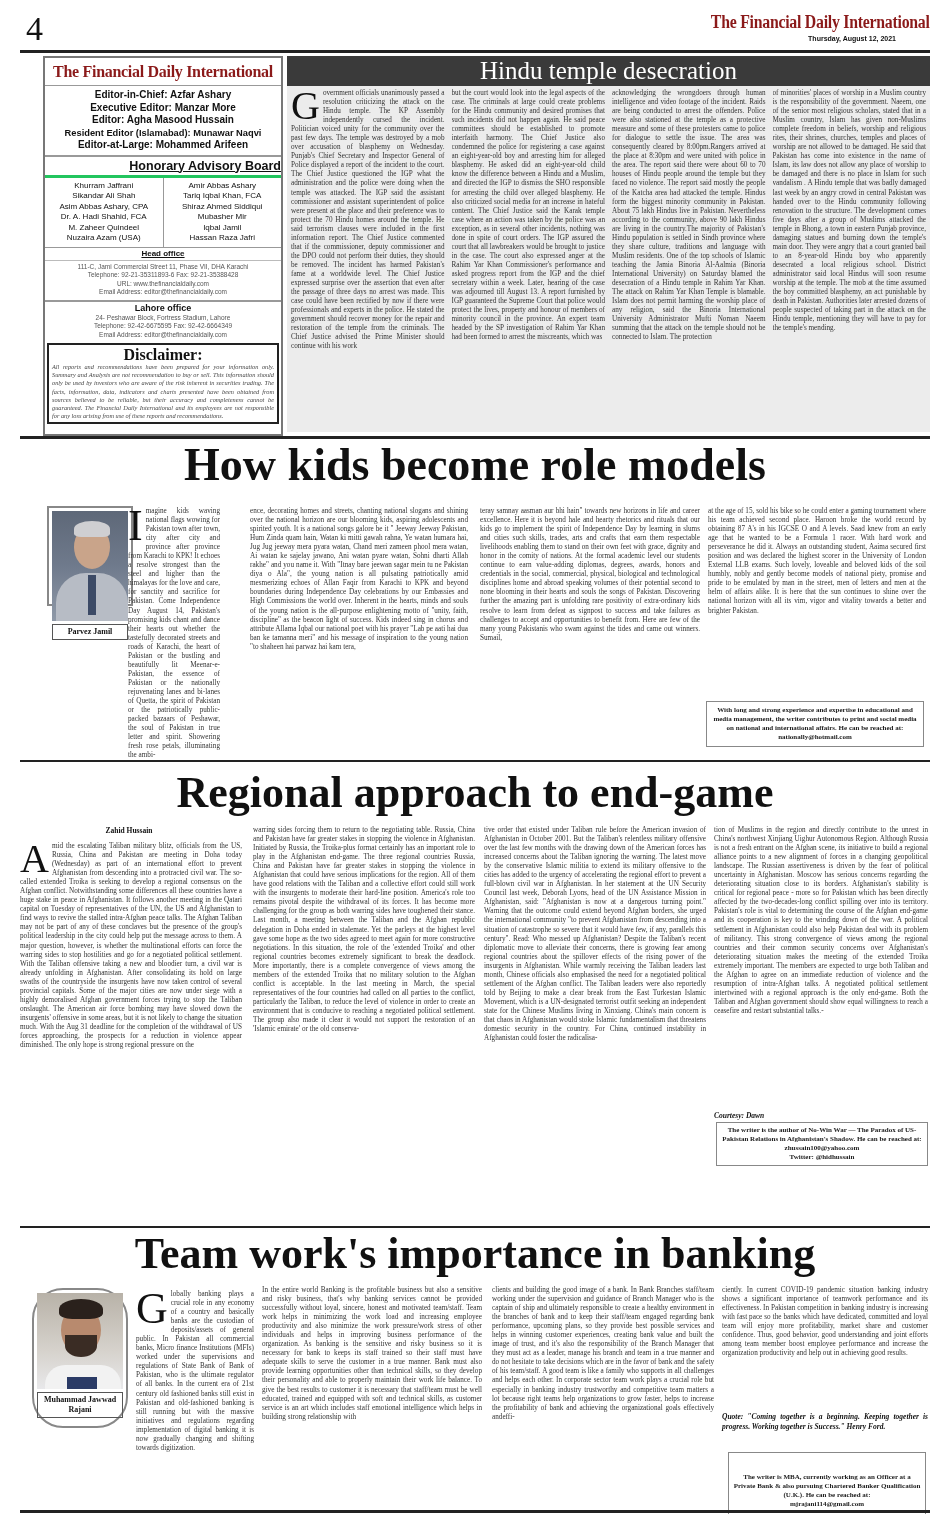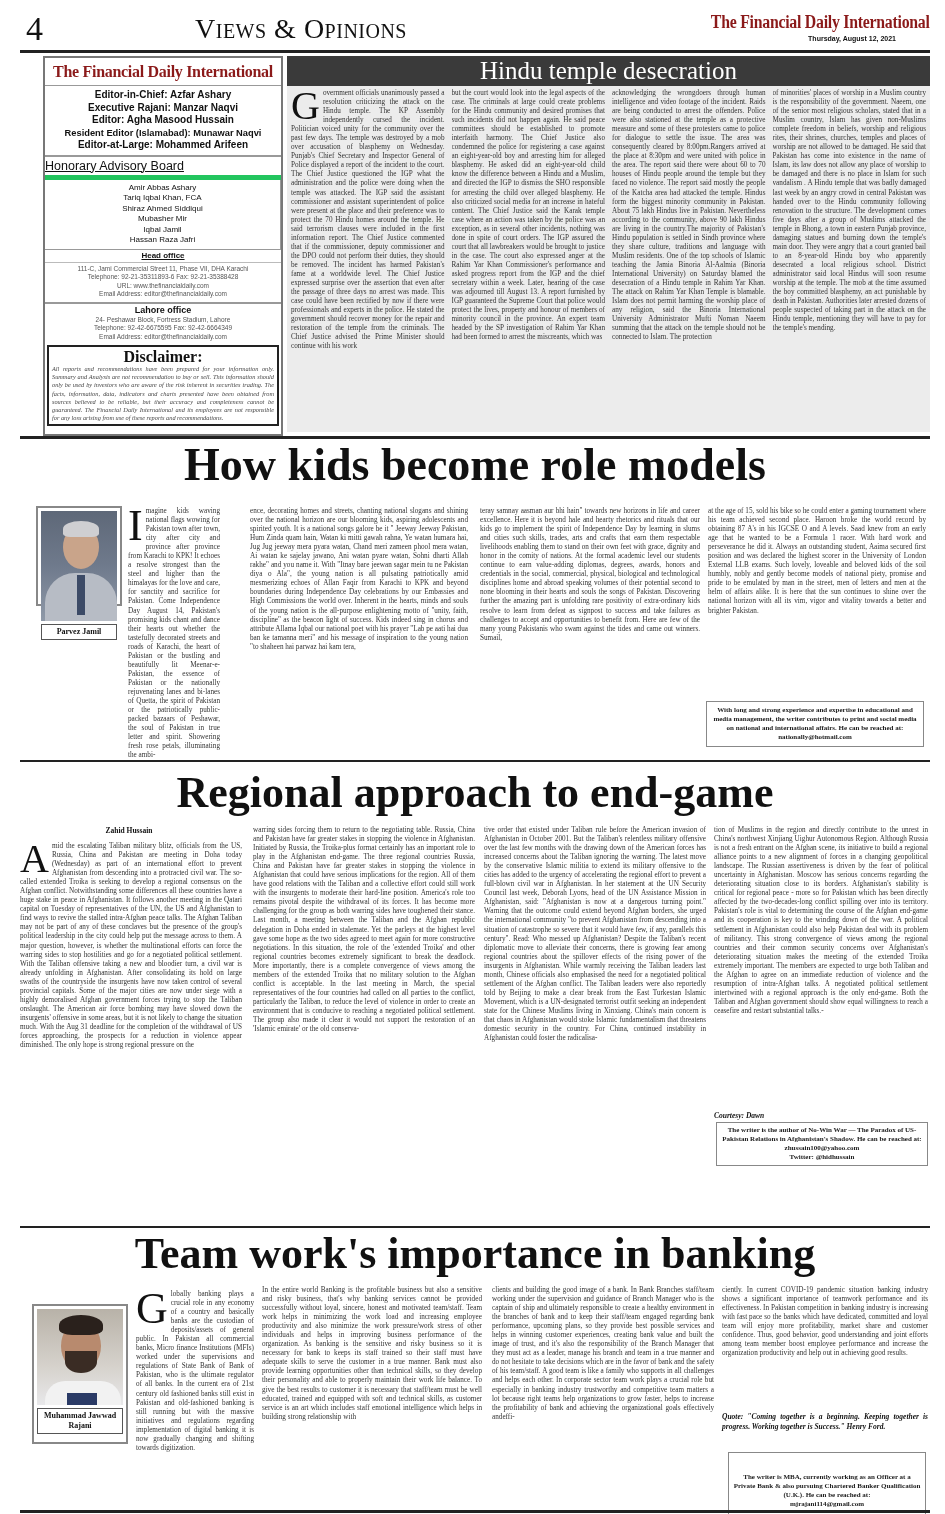--- a/index.html
+++ b/index.html
@@ -11,21 +11,21 @@
   .page-num { position: absolute; left: 6px; top: 12px; font-family: "Liberation Serif", serif; font-size: 34px; line-height: 34px; color: #111; }
   .section-title { position: absolute; left: 175px; top: 14px; font-family: "Liberation Serif", serif; font-size: 28px; line-height: 30px; font-variant: small-caps; letter-spacing: 0.5px; color: #111; }
   .paper-name { position: absolute; right: 0; top: 12px; font-family: "Liberation Serif", serif; font-weight: bold; font-size: 18px; color: #8b1a1a; letter-spacing: -0.3px; transform: scaleX(0.88); transform-origin: right; }
   .paper-date { position: absolute; right: 34px; top: 35px; font-family: "Liberation Sans", sans-serif; font-weight: bold; font-size: 7px; color: #111; }
   .mast-rule { position: absolute; left: 20px; top: 50px; width: 910px; height: 3px; background: #222; }
 
   
   .infobox { position: absolute; left: 43px; top: 56px; width: 240px; height: 380px; border: 2px solid #777; background: #fff; }
   .infobox .brand { height: 28px; border-bottom: 1px solid #999; text-align: center; font-family: "Liberation Serif", serif; font-weight: bold; color: #8b1a1a; font-size: 16px; line-height: 28px; letter-spacing: -0.3px; }
   .editors { padding: 3px 0; border-bottom: 2px solid #999; text-align: center; font-family: "Liberation Sans", sans-serif; font-weight: bold; font-size: 10px; line-height: 12.5px; }
-  .board-title { text-align: left; font-family: "Liberation Sans", sans-serif; font-size: 12.5px; text-decoration: underline; line-height: 18px; border-bottom: 5px solid #22c55e; }
+  .board-title { text-align: right; font-family: "Liberation Sans", sans-serif; font-size: 12.5px; text-decoration: underline; line-height: 18px; border-bottom: 3px solid #22c55e; font-weight: bold; }
   .board { display: flex; border-bottom: 1px solid #999; }
   .board .col { flex: 1; text-align: center; font-family: "Liberation Sans", sans-serif; font-size: 8px; line-height: 10.5px; padding: 3px 0 3px; }
   .board .col:first-child { border-right: 1px solid #999; }
   .office-title { text-align: center; font-family: "Liberation Sans", sans-serif; font-weight: bold; font-size: 8px; line-height: 12px; text-decoration: underline; border-bottom: 1px solid #bbb; }
   .office-lines { text-align: center; font-family: "Liberation Sans", sans-serif; font-size: 6.5px; line-height: 8.5px; color: #555; padding: 2px 0 3px; border-bottom: 2px solid #999; }
   .office-title.plain { text-decoration: none; font-size: 9px; border-bottom: none; }
   .disclaimer { margin: 1px 2px 4px; border: 2px solid #222; padding: 1px 3px 2px; }
   .disclaimer h3 { text-align: center; font-family: "Liberation Serif", serif; font-size: 16px; line-height: 17px; }
   .disclaimer p { font-family: "Liberation Serif", serif; font-style: italic; font-size: 6.3px; line-height: 8.2px; text-align: justify; color: #444; }
 
@@ -51,37 +51,44 @@
   .bio { border: 1px solid #888; padding: 4px 6px; text-align: center; font-family: "Liberation Serif", serif; font-weight: bold; font-size: 7px; line-height: 9px; color: #222; }
   .byline { text-align: center; font-family: "Liberation Serif", serif; font-weight: bold; font-size: 7.5px; line-height: 10px; }
   .courtesy { font-family: "Liberation Serif", serif; font-style: italic; font-weight: bold; font-size: 7.5px; }
   .quote { font-family: "Liberation Serif", serif; font-style: italic; font-weight: bold; font-size: 7.5px; line-height: 9.5px; text-align: justify; }
 </style>
 </head>
 <body>
 
 <div class="masthead" data-name="masthead">
   <div class="page-num" data-name="page-number">4</div>
-  <div class="section-title" data-name="section-title">Views &amp; Opinions</div>
   <div class="paper-name" data-name="paper-name">The Financial Daily International</div>
   <div class="paper-date" data-name="issue-date">Thursday, August 12, 2021</div>
 </div>
 <div class="mast-rule" data-name="masthead-rule"></div>
 
 <div class="infobox" data-name="editorial-info-box">
   <div class="brand" data-name="infobox-brand">The Financial Daily International</div>
   <div class="editors" data-name="editors-list">
     <div data-name="editor-line">Editor-in-Chief: Azfar Ashary</div>
-    <div data-name="editor-line">Executive Rajani: Manzar Naqvi</div>
+    <div data-name="editor-line">Executive Editor: Manzar More</div>
     <div data-name="editor-line">Editor: Agha Masood Hussain</div>
     <div data-name="editor-line" style="font-size:9.3px">Resident Editor (Islamabad): Munawar Naqvi</div>
     <div data-name="editor-line">Editor-at-Large: Mohammed Arifeen</div>
   </div>
   <div class="board-title" data-name="advisory-board-title">Honorary Advisory Board</div>
   <div class="board" data-name="advisory-board">
+    <div class="col" data-name="board-col-left">
+      <div data-name="board-member">Khurram Jaffrani</div>
+      <div data-name="board-member">Sikandar Ali Shah</div>
+      <div data-name="board-member">Asim Abbas Ashary, CPA</div>
+      <div data-name="board-member">Dr. A. Hadi Shahid, FCA</div>
+      <div data-name="board-member">M. Zaheer Quindeel</div>
+      <div data-name="board-member">Nuzaira Azam (USA)</div>
+    </div>
     <div class="col" data-name="board-col-right">
       <div data-name="board-member">Amir Abbas Ashary</div>
       <div data-name="board-member">Tariq Iqbal Khan, FCA</div>
       <div data-name="board-member">Shiraz Ahmed Siddiqui</div>
       <div data-name="board-member">Mubasher Mir</div>
       <div data-name="board-member">Iqbal Jamil</div>
       <div data-name="board-member">Hassan Raza Jafri</div>
     </div>
   </div>
   <div class="office-title" data-name="head-office-title">Head office</div>
@@ -110,21 +117,21 @@
     <div class="col-text" data-name="editorial-column">but the court would look into the legal aspects of the case. The criminals at large could create problems for the Hindu community and desired promises that such incidents did not happen again. He said peace committees should be established to promote interfaith harmony. The Chief Justice also condemned the police for registering a case against an eight-year-old boy and arresting him for alleged blasphemy. He asked did an eight-year-old child know the difference between a Hindu and a Muslim, and directed the IGP to dismiss the SHO responsible for arresting the child over alleged blasphemy. He also criticized social media for an increase in hateful content. The Chief Justice said the Karak temple case where an action was taken by the police was an exception, as in several other incidents, nothing was done in spite of court orders. The IGP assured the court that all lawbreakers would be brought to justice in the case. The court also expressed anger at the Rahim Yar Khan Commissioner's performance and asked progress report from the IGP and the chief secretary within a week. Later, hearing of the case was adjourned till August 13. A report furnished by IGP guaranteed the Supreme Court that police would protect the lives, property and honour of members of minority council in the province. An expert team headed by the SP investigation of Rahim Yar Khan had been formed to arrest the miscreants, which was</div>
     <div class="col-text" data-name="editorial-column">acknowledging the wrongdoers through human intelligence and video footage of the incident. Raids are being conducted to arrest the offenders. Police were also stationed at the temple as a protective measure and some of these protesters came to police for dialogue to settle the issue. The area was consequently cleared by 8:00pm.Rangers arrived at the place at 8:30pm and were united with police in the area. The report said there were about 60 to 70 houses of Hindu people around the temple but they faced no violence. The report said mostly the people of the Katcha area had attacked the temple. Hindus form the biggest minority community in Pakistan. About 75 lakh Hindus live in Pakistan. Nevertheless according to the community, above 90 lakh Hindus are living in the country.The majority of Pakistan's Hindu population is settled in Sindh province where they share culture, traditions and language with Muslim residents. One of the top schools of Islamic teaching the Jamia Binoria Al-Aalmia (Binoria International University) on Saturday blamed the desecration of a Hindu temple in Rahim Yar Khan. The attack on Rahim Yar Khan Temple is blamable. Islam does not permit harming the worship place of any religion, said the Binoria International University Administrator Mufti Noman Naeem summing that the attack on the temple should not be connected to Islam. The protection</div>
     <div class="col-text" data-name="editorial-column">of minorities' places of worship in a Muslim country is the responsibility of the government. Naeem, one of the senior most religious scholars, stated that in a Muslim country, Islam has given non-Muslims complete freedom in beliefs, worship and religious rites, their shrines, churches, temples and places of worship are not allowed to be damaged. He said that Pakistan has come into existence in the name of Islam, its law does not allow any place of worship to be damaged and there is no place in Islam for such vandalism . A Hindu temple that was badly damaged last week by an angry crowd in central Pakistan was handed over to the Hindu community following renovation to the structure. The development comes five days after a group of Muslims attacked the temple in Bhong, a town in eastern Punjab province, damaging statues and burning down the temple's main door. They were angry that a court granted bail to an 8-year-old Hindu boy who apparently desecrated a local religious school. District administrator said local Hindus will soon resume worship at the temple. The mob at the time assumed the boy committed blasphemy, an act punishable by death in Pakistan. Authorities later arrested dozens of people suspected of taking part in the attack on the Hindu temple, mentioning they will have to pay for the temple's mending.</div>
   </div>
 </div>
 
 <div class="rule" style="top:436px" data-name="section-rule"></div>
 
 <div class="headline" style="top:438px;font-size:46px;line-height:54px;" data-name="article-headline-kids">How kids become role models</div>
 <div class="article" style="top:503px;height:272px;" data-name="article-kids">
-  <div class="photo" style="left:16px;top:3px;width:86px;height:100px;" data-name="author-photo">
+  <div class="photo" style="left:27px;top:3px;width:86px;height:100px;" data-name="author-photo">
     <div class="img" style="height:110px;background:linear-gradient(180deg,#5e6878 0%,#6f7a8c 50%,#8f99a8 100%);" data-name="author-portrait-image">
       <div class="face" style="left:22px;top:14px;width:36px;height:44px;background:#c9a48a;" data-name="face-shape"></div>
       <div class="face" style="left:22px;top:10px;width:36px;height:16px;background:#cfcfd2;border-radius:50% 50% 20% 20%;" data-name="hair-shape"></div>
       <div style="position:absolute;left:4px;top:62px;width:72px;height:50px;background:#b7bcc5;border-radius:30px 30px 0 0;" data-name="suit-shape"></div>
       <div style="position:absolute;left:36px;top:64px;width:8px;height:40px;background:#3c4a66;" data-name="tie-shape"></div>
     </div>
     <div class="caption" data-name="author-name">Parvez Jamil</div>
   </div>
   <div style="position:absolute;left:108px;top:4px;width:92px;" class="col-text" data-name="article-column-intro"><span class="dropcap" style="font-size:44px;line-height:36px;" data-name="dropcap">I</span><span data-name="column-text">magine kids waving national flags wowing for Pakistan town after town, city after city and province after province from Karachi to KPK! It echoes a resolve strongest than the steel and higher than the himalayas for the love and care, for sanctity and sacrifice for Pakistan. Come Independence Day August 14, Pakistan's promising kids chant and dance their hearts out whether the tastefully decorated streets and roads of Karachi, the heart of Pakistan or the bustling and beautifully lit Meenar-e-Pakistan, the essence of Pakistan or the nationally rejuvenating lanes and bi-lanes of Quetta, the spirit of Pakistan or the patriotically public-packed bazaars of Peshawar, the soul of Pakistan in true letter and spirit. Showering fresh rose petals, illuminating the ambi-</span></div>
   <div style="position:absolute;left:230px;top:4px;width:218px;height:262px;" class="col-text" data-name="article-column">ence, decorating homes and streets, chanting national slogans and shining over the national horizon are our blooming kids, aspiring adolescents and spirited youth. It is a national songs galore be it " Jeeway Jeeway Pakistan, Hum Zinda quam hain, Watan ki mitti gawah rahna, Ye watan humara hai, Jug Jug jeeway mera pyara watan, Chand meri zameen phool mera watan, Ai watan ke sajelay jawano, Ani watan pyare watan, Sohni dharti Allah rakhe" and you name it. With "Itnay bare jeewan sagar mein tu ne Pakistan diya o Ala", the young nation is all pulsating patriotically amid mesmerizing echoes of Allan Faqir from Karachi to KPK and beyond boundaries during Independence Day celebrations by our Embassies and High Commissions the world over. Inherent in the hearts, minds and souls of the young nation is the all-purpose enlightening motto of "unity, faith, discipline" as the beacon light of success. Kids indeed sing in chorus and attribute Allama Iqbal our national poet with his prayer "Lab pe aati hai dua ban ke tamanna meri" and his message of inspiration to the young nation "to shaheen hai parwaz hai kam tera,</div>
@@ -154,21 +161,21 @@
     <div data-name="author-bio">The writer is the author of No-Win War — The Paradox of US-Pakistan Relations in Afghanistan's Shadow. He can be reached at:</div>
     <div data-name="author-email">zhussain100@yahoo.com</div>
     <div data-name="author-twitter">Twitter: @hidhussain</div>
   </div>
 </div>
 
 <div class="rule" style="top:1226px;height:2px" data-name="section-rule"></div>
 
 <div class="headline" style="top:1226px;font-size:44px;line-height:56px;" data-name="article-headline-banking">Team work's importance in banking</div>
 <div class="article" style="top:1286px;height:226px;" data-name="article-banking">
-  <div class="photo" style="left:12px;top:18px;width:96px;height:140px;" data-name="author-photo">
+  <div class="photo" style="left:12px;top:2px;width:96px;height:140px;border-radius:31px;" data-name="author-photo">
     <div class="img" style="height:96px;background:linear-gradient(180deg,#b8b2a8 0%,#d6d2cc 60%,#e8e8ea 100%);" data-name="author-portrait-image">
       <div class="face" style="left:24px;top:12px;width:40px;height:50px;background:#b88a6e;" data-name="face-shape"></div>
       <div class="face" style="left:22px;top:6px;width:44px;height:20px;background:#2a211c;border-radius:50% 50% 30% 30%;" data-name="hair-shape"></div>
       <div class="face" style="left:28px;top:42px;width:32px;height:22px;background:#3a2c24;border-radius:0 0 50% 50%;" data-name="beard-shape"></div>
       <div style="position:absolute;left:8px;top:72px;width:76px;height:26px;background:#f2f2f2;border-radius:20px 20px 0 0;" data-name="shirt-shape"></div>
       <div style="position:absolute;left:30px;top:84px;width:30px;height:12px;background:#2b3b66;" data-name="tie-shape"></div>
     </div>
     <div class="caption" data-name="author-name">Muhammad Jawwad Rajani</div>
   </div>
   <div class="col-text" style="position:absolute;left:116px;top:4px;width:118px;height:220px;" data-name="article-column"><span class="dropcap" style="font-size:44px;line-height:36px;" data-name="dropcap">G</span><span data-name="column-text">lobally banking plays a crucial role in any economy of a country and basically banks are the custodian of deposits/assets of general public. In Pakistan all commercial banks, Micro finance Institutions (MFIs) worked under the supervisions and regulations of State Bank of Bank of Pakistan, who is the ultimate regulator of all banks. In the current era of 21st century old fashioned banks still exist in Pakistan and old-fashioned banking is still running but with the massive initiatives and regulations regarding implementation of digital banking it is now gradually changing and shifting towards digitization.</span></div>

